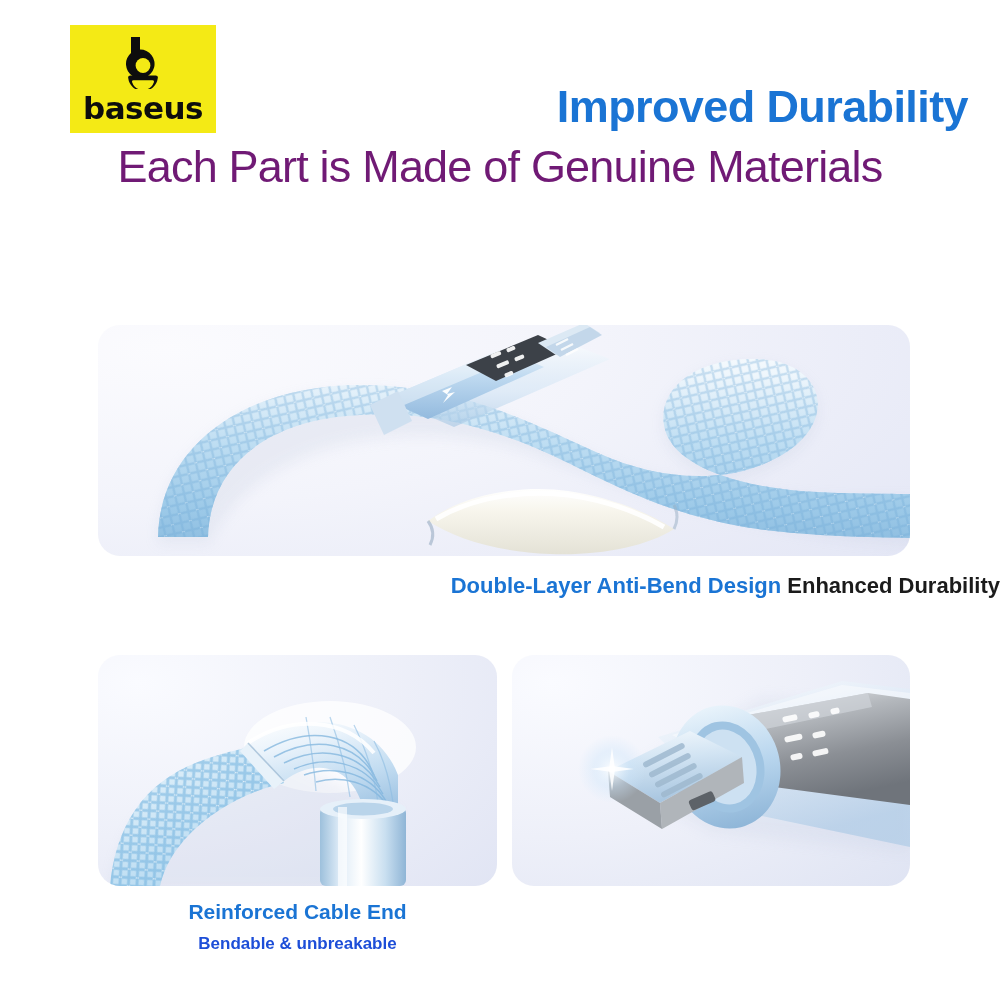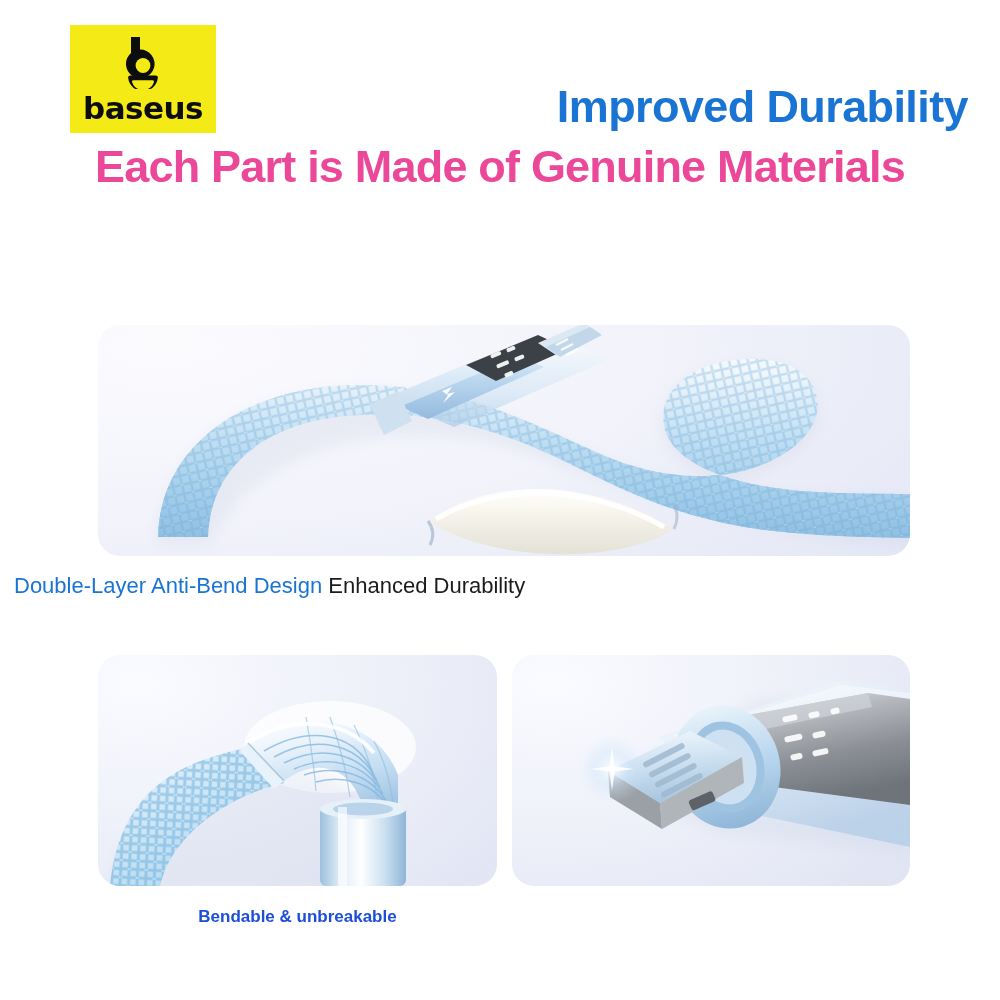--- a/index.html
+++ b/index.html
@@ -55,22 +55,22 @@
     line-height: 1;
     white-space: nowrap;
   }
   .headline-2 {
     position: absolute;
     left: 0;
     right: 0;
     top: 142px;
     text-align: center;
     font-size: 45px;
-    font-weight: 700;
-    color: #ec4899;
+    font-weight: 400;
+    color: #701a75;
     letter-spacing: -0.8px;
     line-height: 1.12;
     white-space: nowrap;
   }
 
   
   .panel {
     position: absolute;
     border-radius: 22px;
     overflow: hidden;
@@ -101,25 +101,25 @@
     background:
       radial-gradient(130% 140% at 10% 12%, #fafbff 0%, #eef0f9 48%, #dde2f2 100%),
       #eceefa;
   }
 
   .panel svg { position: absolute; inset: 0; width: 100%; height: 100%; display: block; }
 
   
   .caption-main {
     position: absolute;
-    left: 14px; right: 0;
+    left: 4px; right: 0;
     top: 573px;
-    text-align: left;
+    text-align: right;
     font-size: 22px;
-    font-weight: 400;
+    font-weight: 700;
     line-height: 1.2;
     white-space: nowrap;
   }
   .cap-blue { color: #1a74d4; }
   .cap-dark { color: #1b1b1b; }
 
   .caption-col {
     position: absolute;
     text-align: center;
     line-height: 1.3;
@@ -438,19 +438,20 @@
         <rect x="176" y="146" width="26" height="11" rx="3" fill="#5d6268" transform="rotate(-24 176 146)"></rect>
       </g>
 
       <circle cx="100" cy="114" r="34" fill="url(#flareG)"></circle>
       <path d="M100 92 L103 114 L100 136 L97 114 Z" fill="#ffffff" opacity=".85"></path>
       <path d="M78 114 L100 117 L122 114 L100 111 Z" fill="#ffffff" opacity=".85"></path>
     </svg>
   </div>
 
   <div class="caption-col" id="caption-left">
+    <span class="cap-title">Reinforced Cable End</span>
     <span class="cap-sub">Bendable &amp; unbreakable</span>
   </div>
 
   <div class="caption-col" id="caption-right">
   </div>
 
 </div>
 
 </body></html>

